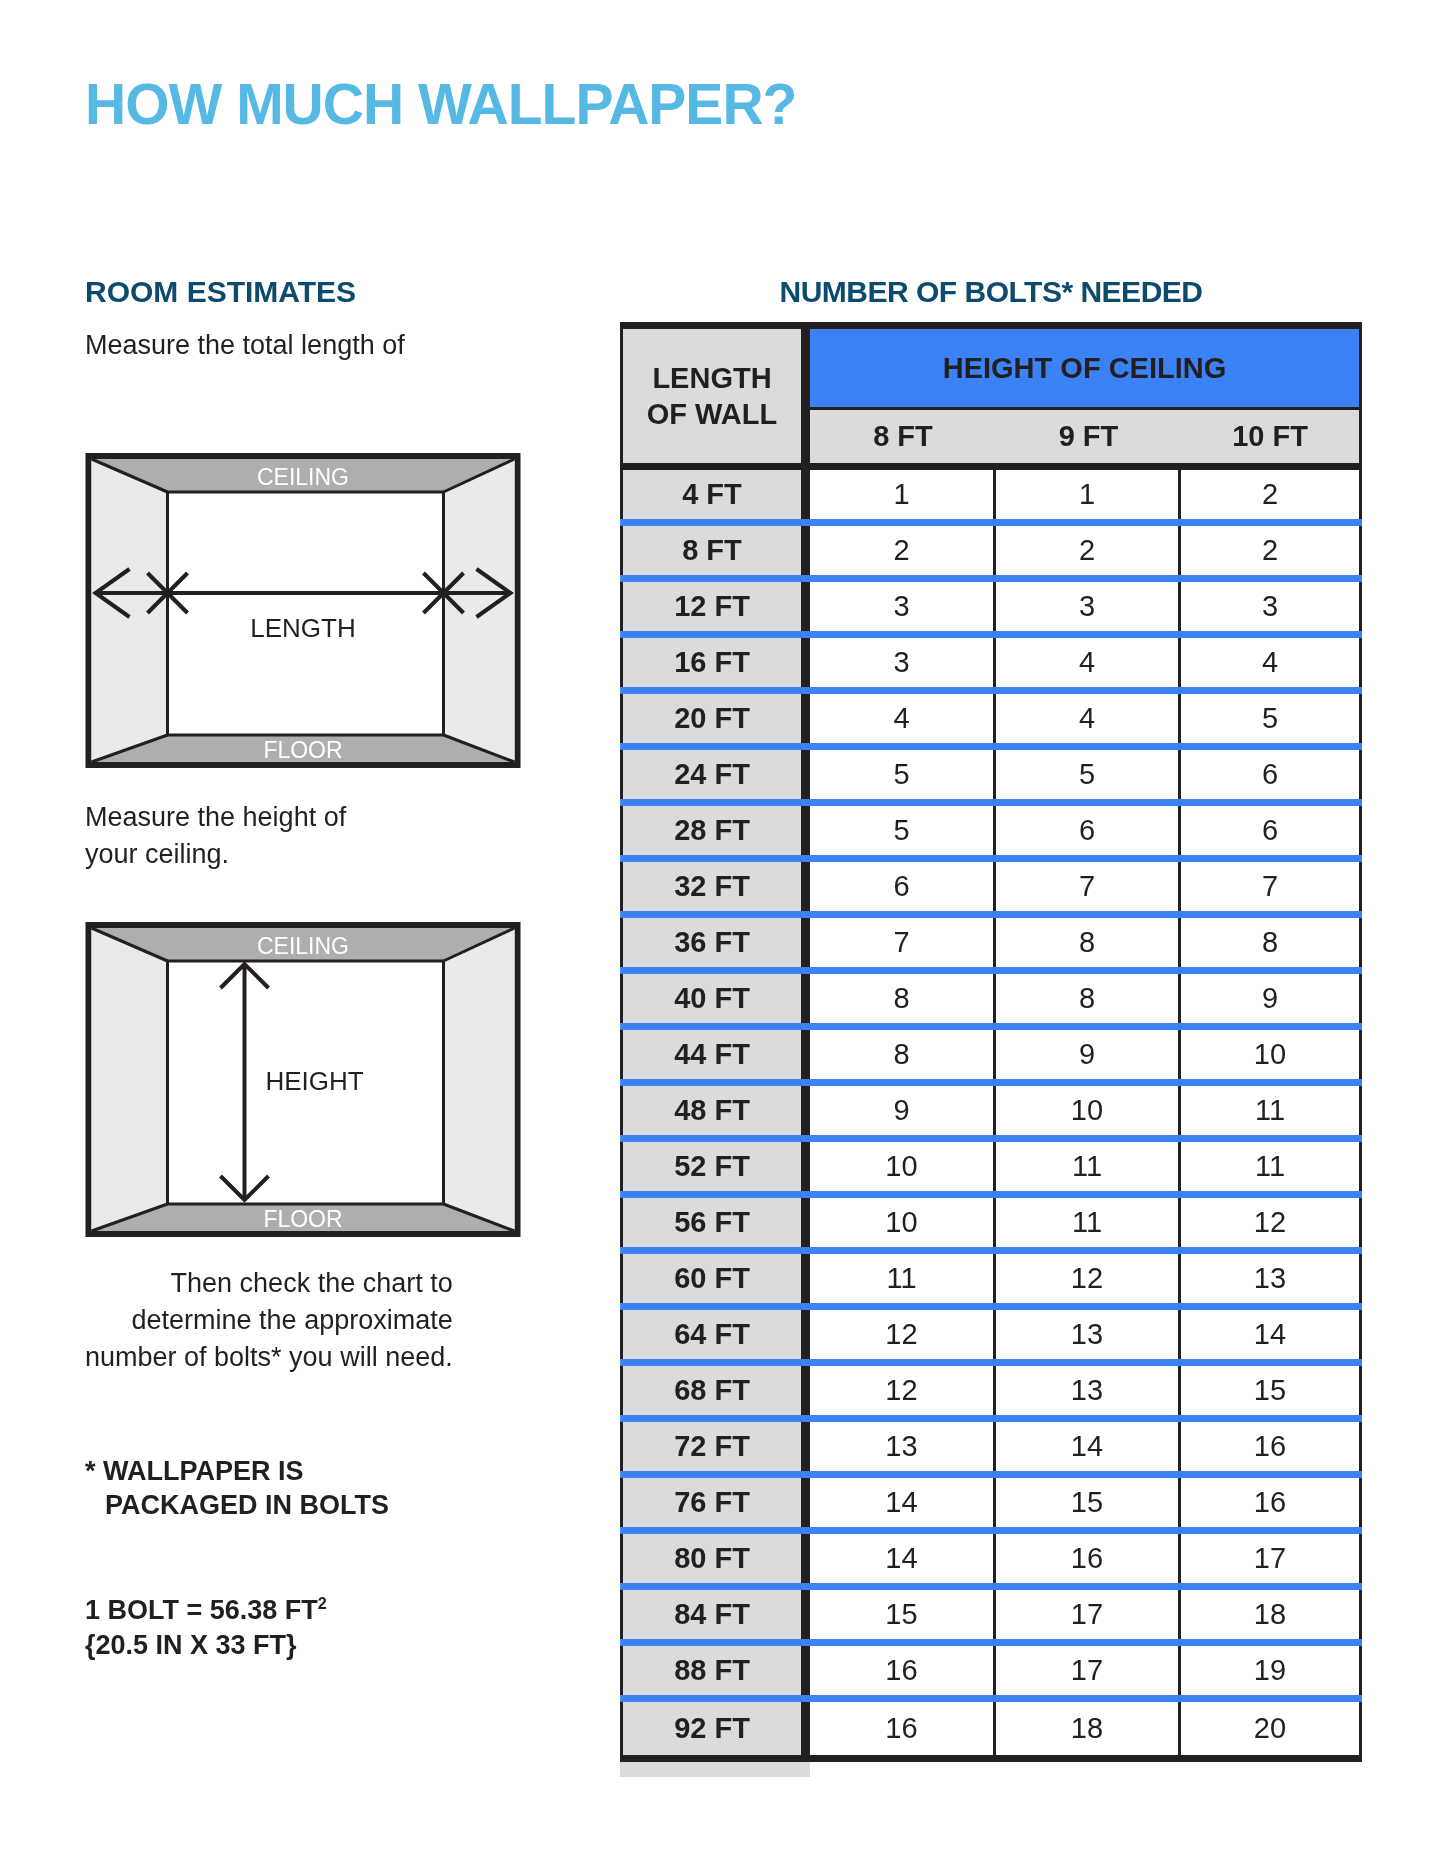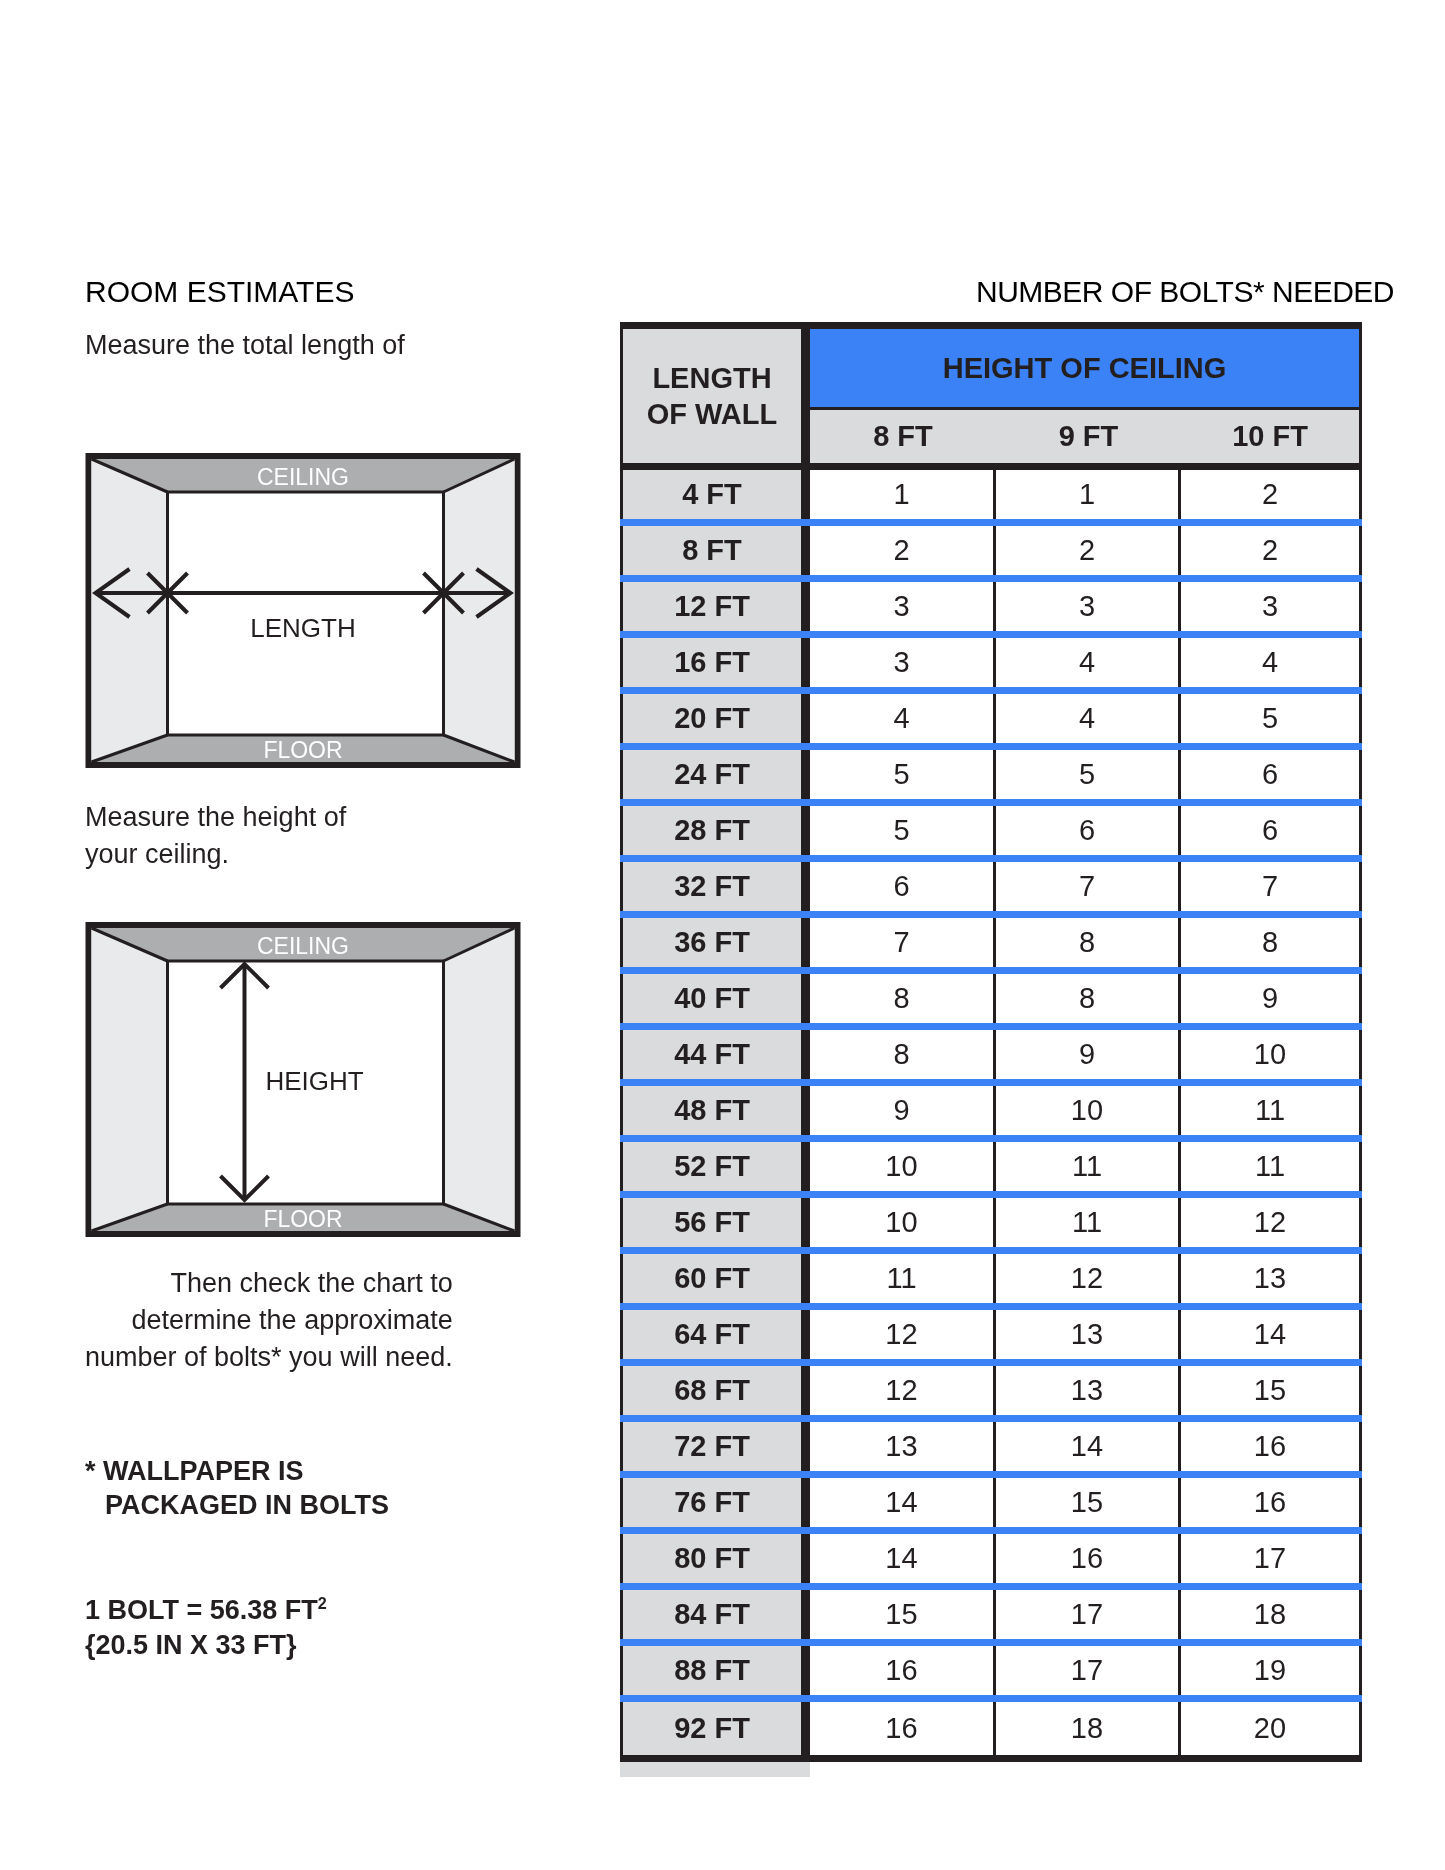--- a/index.html
+++ b/index.html
@@ -5,23 +5,23 @@
   html,body { margin:0; padding:0; background:#fff; }
   .page {
     position:relative; width:1445px; height:1870px; background:#ffffff;
     font-family:"Liberation Sans", sans-serif; color:#231F20; overflow:hidden;
   }
   .title {
     position:absolute; left:85px; top:76px;
     font-size:57px; font-weight:bold; letter-spacing:-1px; color:#56B9E4;
     white-space:nowrap; line-height:1;
   }
-  .sec-heading { font-size:30px; font-weight:normal; color:#000000; line-height:1; white-space:nowrap; }
+  .sec-heading { font-size:30px; font-weight:bold; color:#0c4a6e; line-height:1; white-space:nowrap; }
   .room-heading { position:absolute; left:85px; top:277px; }
-  .table-heading { position:absolute; left:652px; top:277px; width:742px; text-align:right; letter-spacing:-0.5px; }
+  .table-heading { position:absolute; left:620px; top:277px; width:742px; text-align:center; letter-spacing:-0.5px; }
   .para { position:absolute; left:85px; font-size:27px; line-height:37px; color:#231F20; }
   .para1 { top:327px; }
   .para2 { top:799px; }
   .para3 { top:1265px;text-align:right; }
   .diagram { position:absolute; left:85px; }
   .diagram1 { top:453px; }
   .diagram2 { top:922px; }
   .svg-room-label { font-family:"Liberation Sans",sans-serif; font-size:23px; fill:#ffffff; }
   .svg-measure-label { font-family:"Liberation Sans",sans-serif; font-size:26px; fill:#231F20; }
   .note { position:absolute; left:85px; font-size:27px; font-weight:bold; line-height:34px; }
@@ -55,20 +55,21 @@
   .c1 { width:186px; border-right:3px solid #231F20; }
   .c2 { width:185px; border-right:3px solid #231F20; }
   .c3 { width:181px; border-right:3px solid #231F20; }
   .overhang { width:190px; height:15px; background:#DADBDC; }
 </style>
 </head>
 <body>
 
 <div class="page">
 
+  <div class="title">HOW MUCH WALLPAPER?</div>
 
   <div class="sec-heading room-heading">ROOM ESTIMATES</div>
   <div class="sec-heading table-heading">NUMBER OF BOLTS* NEEDED</div>
 
   <div class="para para1">
     <div>Measure the total length of</div>
   </div>
 
   <svg class="diagram diagram1" width="436" height="315" viewBox="0 0 435 315">
     <rect x="3" y="3" width="429" height="309" fill="#ffffff" stroke="#231F20" stroke-width="6"></rect>

